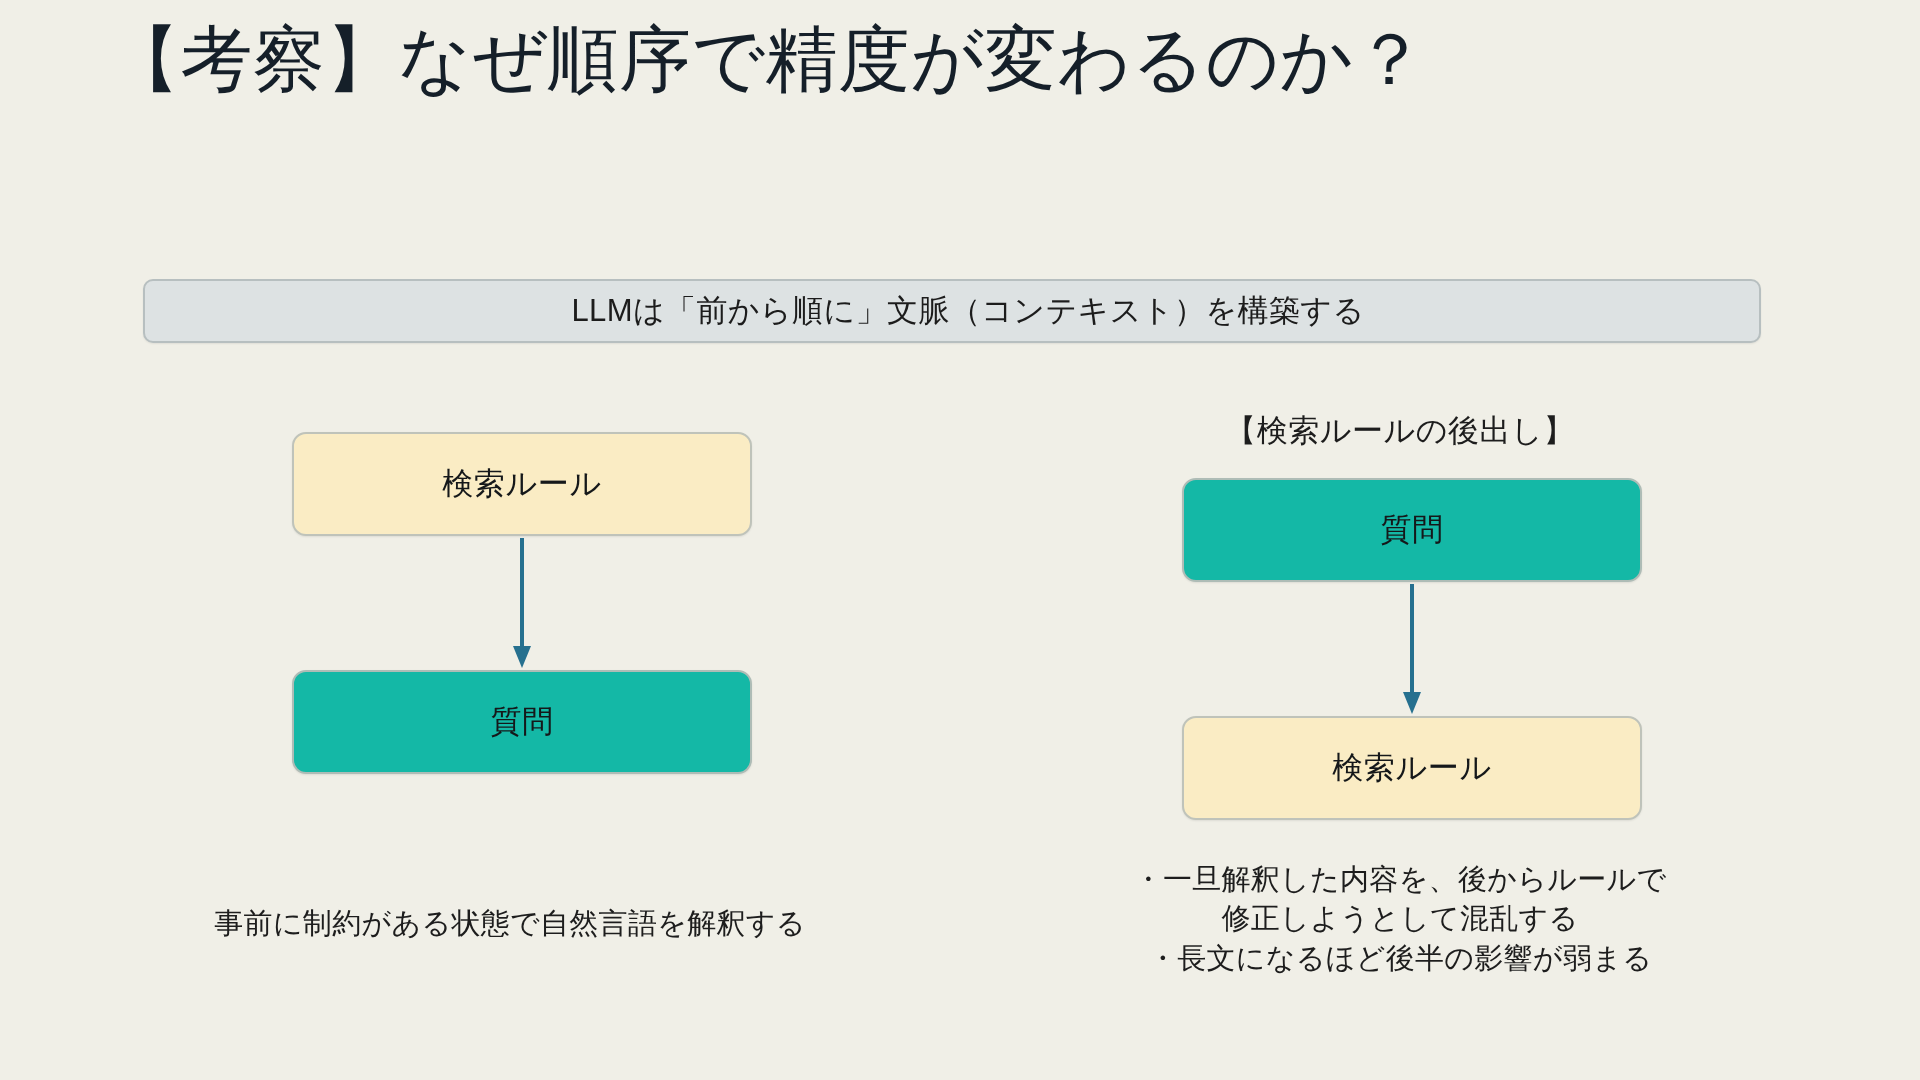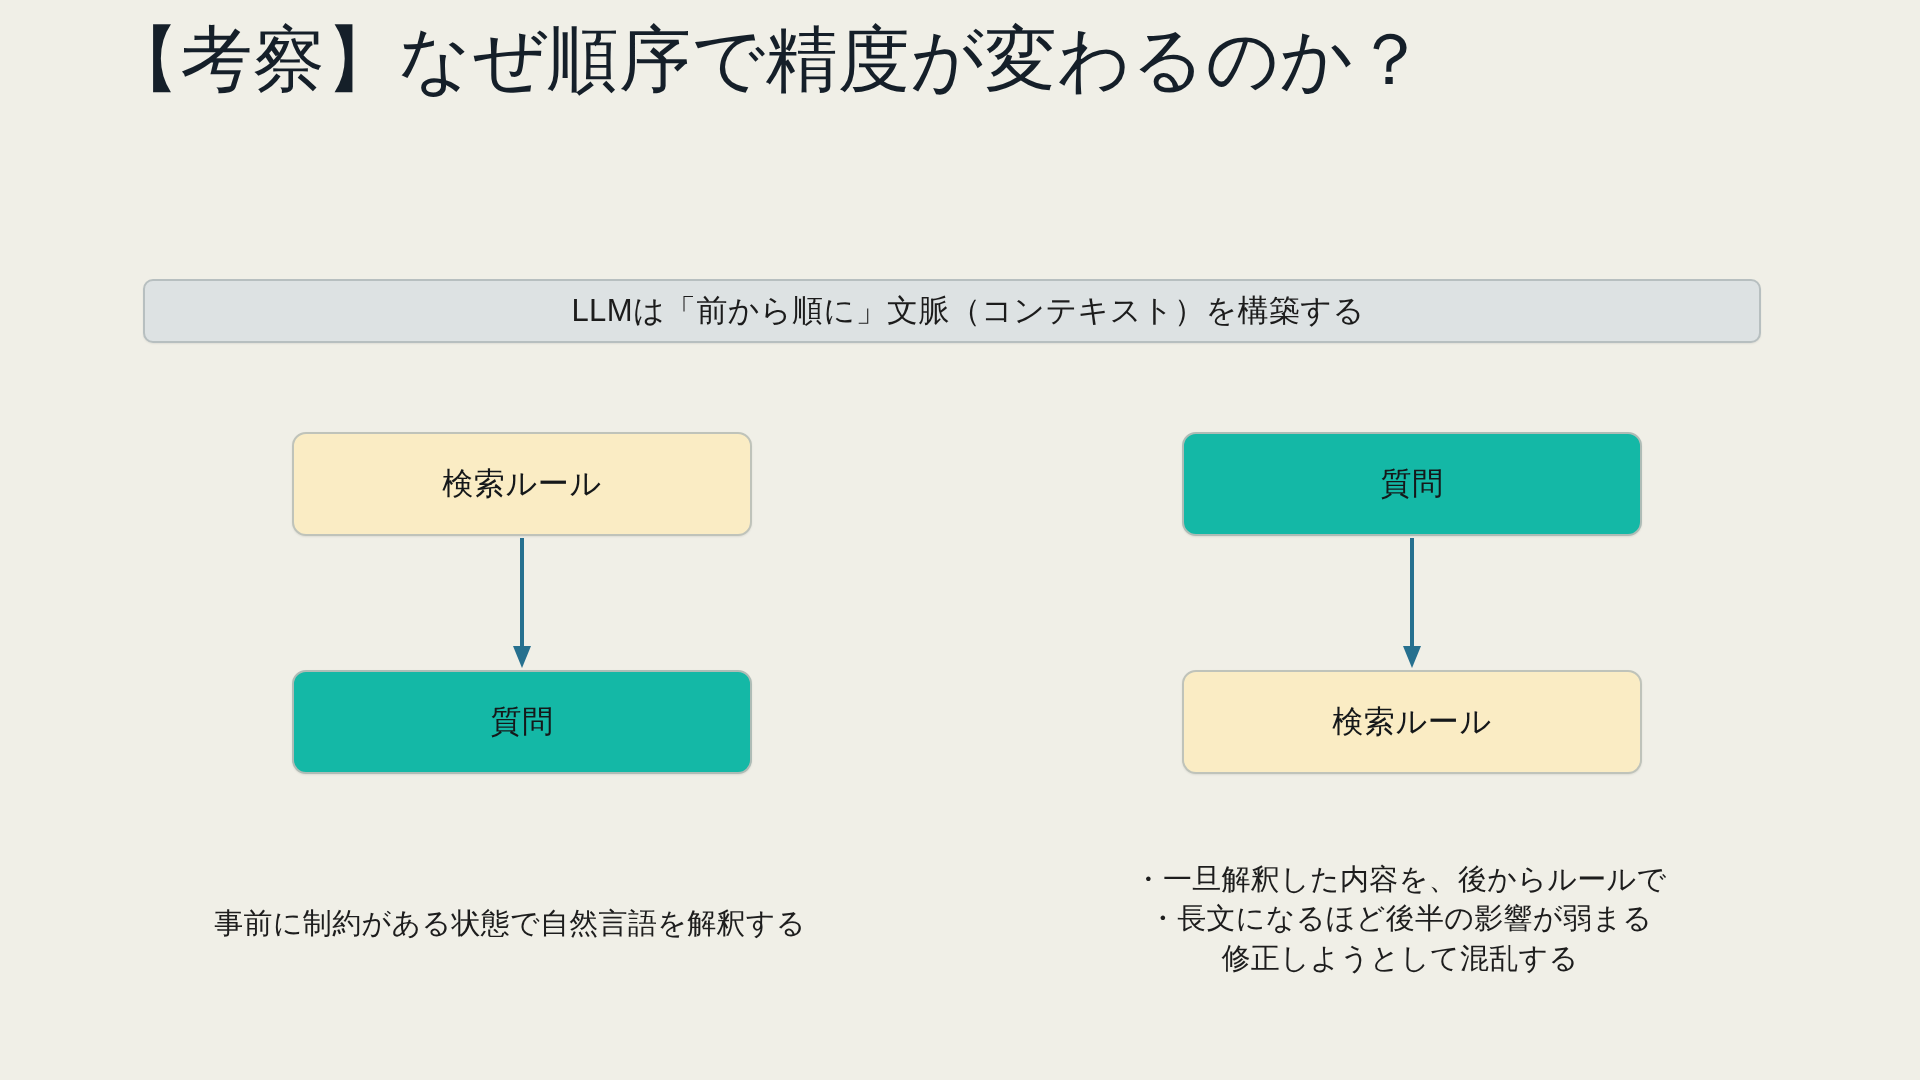--- a/index.html
+++ b/index.html
@@ -159,20 +159,21 @@
         <span class="node-label">質問</span>
       </div>
     </div>
   </div>
 
   <div class="caption left-cap">
     <span class="line">事前に制約がある状態で自然言語を解釈する</span>
   </div>
 
   <div class="column right">
+    <div class="col-header">【検索ルールの後出し】</div>
 
     <div class="flow">
       <div class="node green top">
         <span class="node-label">質問</span>
       </div>
 
       <div class="arrow">
         <svg width="28" height="130" viewBox="0 0 28 130" style="margin-left:-10px;">
           <line x1="14" y1="0" x2="14" y2="112" stroke="#26708f" stroke-width="4"></line>
           <polygon points="14,130 5,108 23,108" fill="#26708f"></polygon>
@@ -180,17 +181,17 @@
       </div>
 
       <div class="node yellow bottom">
         <span class="node-label">検索ルール</span>
       </div>
     </div>
   </div>
 
   <div class="caption right-cap">
     <span class="line">・一旦解釈した内容を、後からルールで</span>
+    <span class="line">修正しようとして混乱する</span>
     <span class="line">・長文になるほど後半の影響が弱まる</span>
-    <span class="line">修正しようとして混乱する</span>
   </div>
 
 </div>
 
 </body></html>

